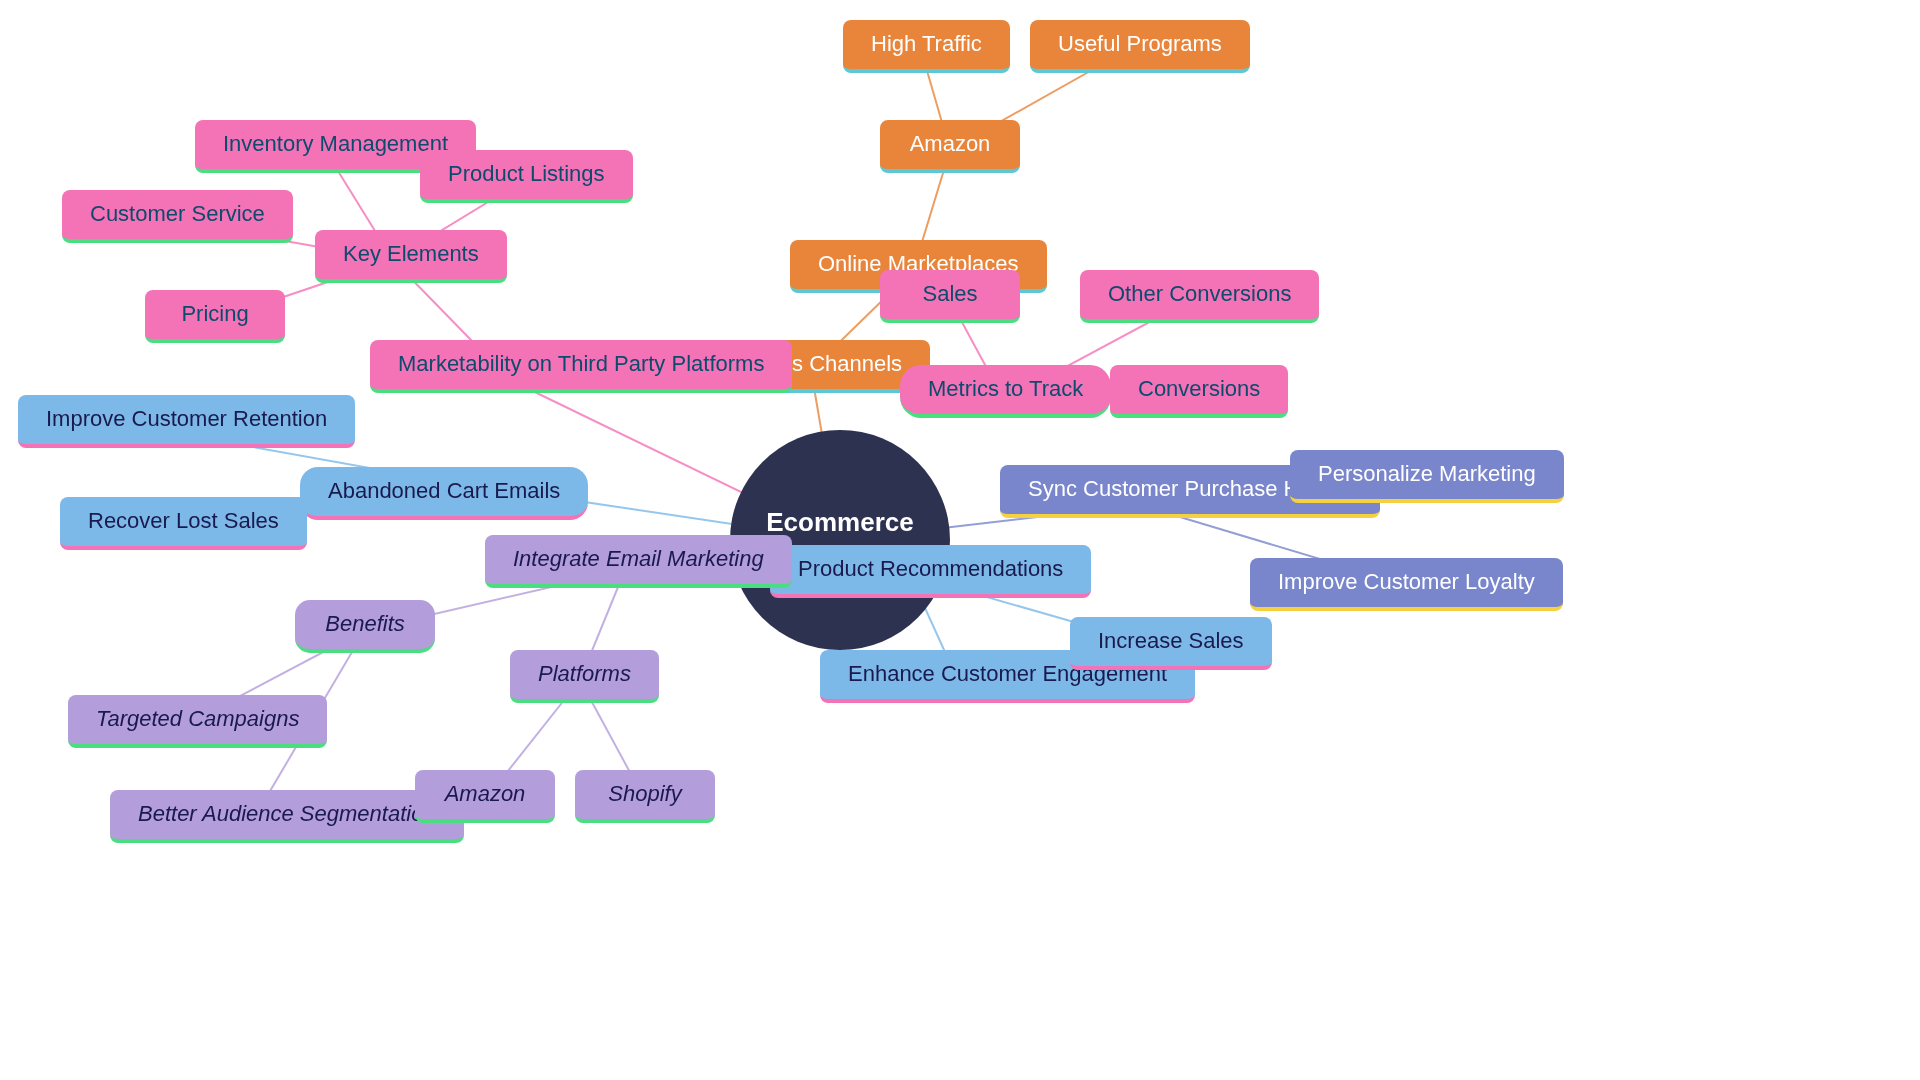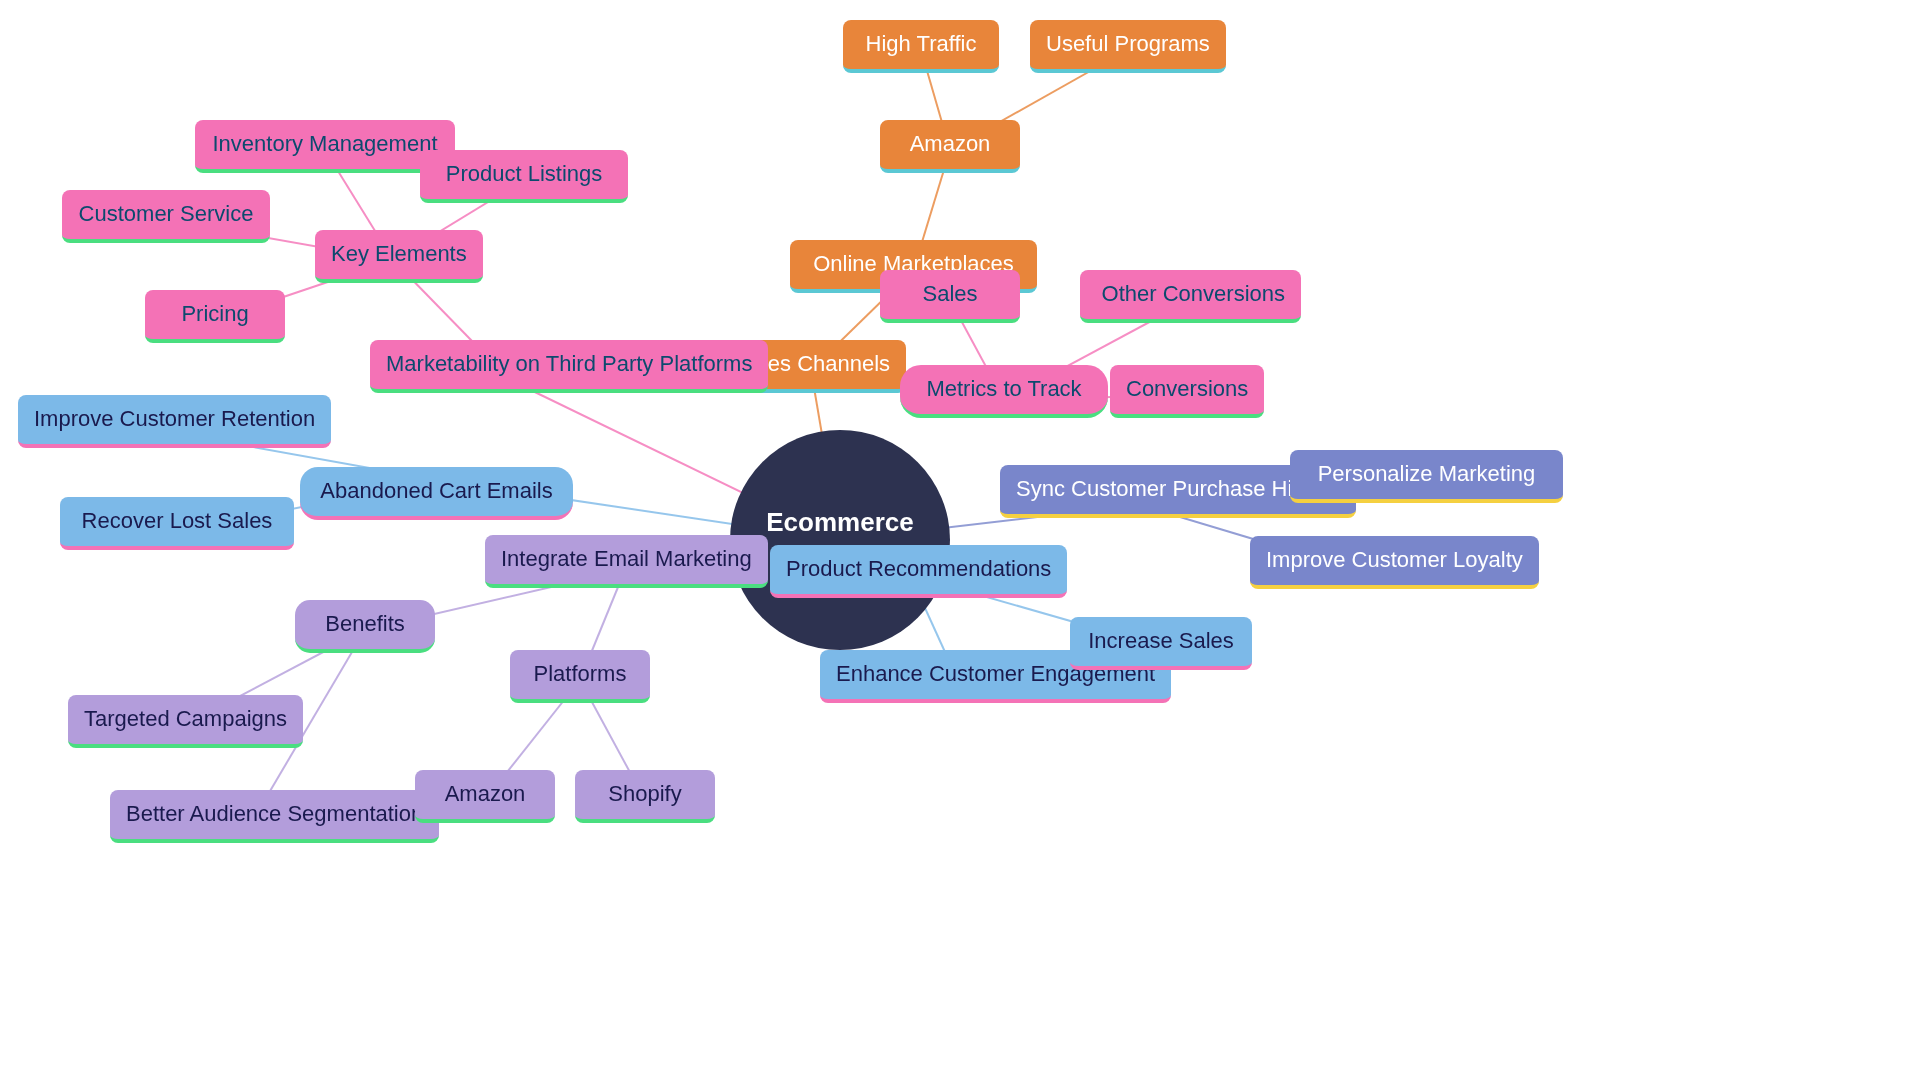--- a/index.html
+++ b/index.html
@@ -20,21 +20,21 @@
       position: absolute;
       top: 0; left: 0;
       width: 1920px;
       height: 1080px;
       pointer-events: none;
       z-index: 1;
     }
     .node {
       position: absolute;
       border-radius: 8px;
-      padding: 10px 16px;
+      padding: 10px 28px;
       font-size: 22px;
       font-weight: 500;
       text-align: center;
       z-index: 2;
       border-bottom: 4px solid transparent;
       line-height: 1.3;
     }
     .node-center {
       background: #2d3250;
       color: #ffffff;
@@ -62,20 +62,21 @@
     }
     .node-blue {
       background: #7cb9e8;
       color: #1a1a4e;
       border-bottom-color: #f472b6;
     }
     .node-purple {
       background: #b39ddb;
       color: #1a1a4e;
       border-bottom-color: #4ade80;
+      font-style: italic;
     }
     .node-indigo {
       background: #7986cb;
       color: #ffffff;
       border-bottom-color: #f5d040;
     }
   </style>
 </head>
 <body>
 
@@ -128,21 +129,21 @@
       <div class="node node-pink" style="left: 370px; top: 340px; min-width: 280px;">Marketability on Third Party Platforms</div>
       <div class="node node-pink" style="left: 880px; top: 270px; min-width: 140px;">Sales</div>
       <div class="node node-pink" style="left: 1080px; top: 270px; min-width: 221px; text-align: right;">Other Conversions</div>
       <div class="node node-pink" style="left: 900px; top: 365px; min-width: 208px; border-radius: 21px;">Metrics to Track</div>
       <div class="node node-pink" style="left: 1110px; top: 365px; min-width: 143px;">Conversions</div>
       <div class="node node-blue" style="left: 18px; top: 395px; min-width: 280px;">Improve Customer Retention</div>
       <div class="node node-blue" style="left: 300px; top: 467px; min-width: 273px; border-radius: 18px;">Abandoned Cart Emails</div>
       <div class="node node-blue" style="left: 60px; top: 497px; min-width: 234px;">Recover Lost Sales</div>
       <div class="node node-indigo" style="left: 1000px; top: 465px; min-width: 280px;">Sync Customer Purchase History</div>
       <div class="node node-indigo" style="left: 1290px; top: 450px; min-width: 273px;">Personalize Marketing</div>
-      <div class="node node-indigo" style="left: 1250px; top: 536px; min-width: 280px;">Improve Customer Loyalty</div>
+      <div class="node node-indigo" style="left: 1250px; top: 558px; min-width: 280px;">Improve Customer Loyalty</div>
       <div class="node node-blue" style="left: 770px; top: 545px; min-width: 280px;">Product Recommendations</div>
       <div class="node node-blue" style="left: 820px; top: 650px; min-width: 280px;">Enhance Customer Engagement</div>
       <div class="node node-blue" style="left: 1070px; top: 617px; min-width: 182px;">Increase Sales</div>
       <div class="node node-purple" style="left: 485px; top: 535px; min-width: 280px;">Integrate Email Marketing</div>
       <div class="node node-purple" style="left: 295px; top: 600px; min-width: 140px; border-radius: 15px;">Benefits</div>
       <div class="node node-purple" style="left: 510px; top: 650px; min-width: 140px;">Platforms</div>
       <div class="node node-purple" style="left: 68px; top: 695px; min-width: 234px;">Targeted Campaigns</div>
       <div class="node node-purple" style="left: 110px; top: 790px; min-width: 280px;">Better Audience Segmentation</div>
       <div class="node node-purple" style="left: 415px; top: 770px; min-width: 140px;">Amazon</div>
       <div class="node node-purple" style="left: 575px; top: 770px; min-width: 140px;">Shopify</div>

